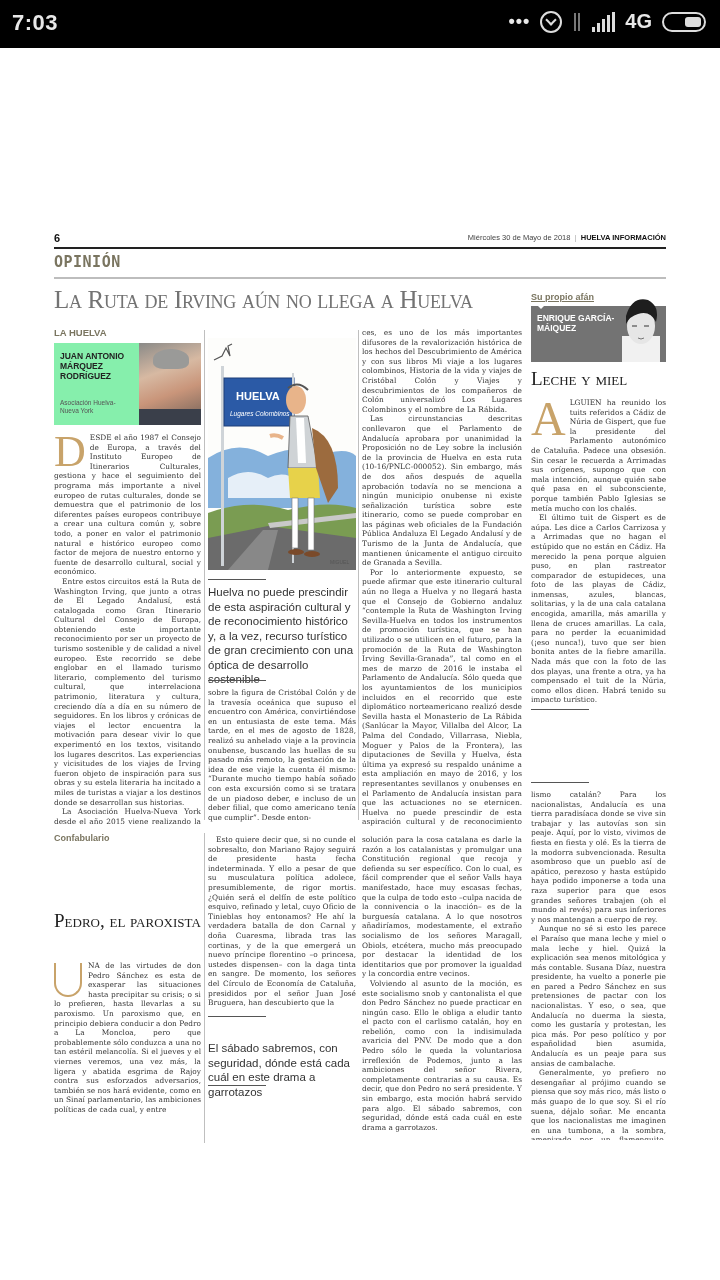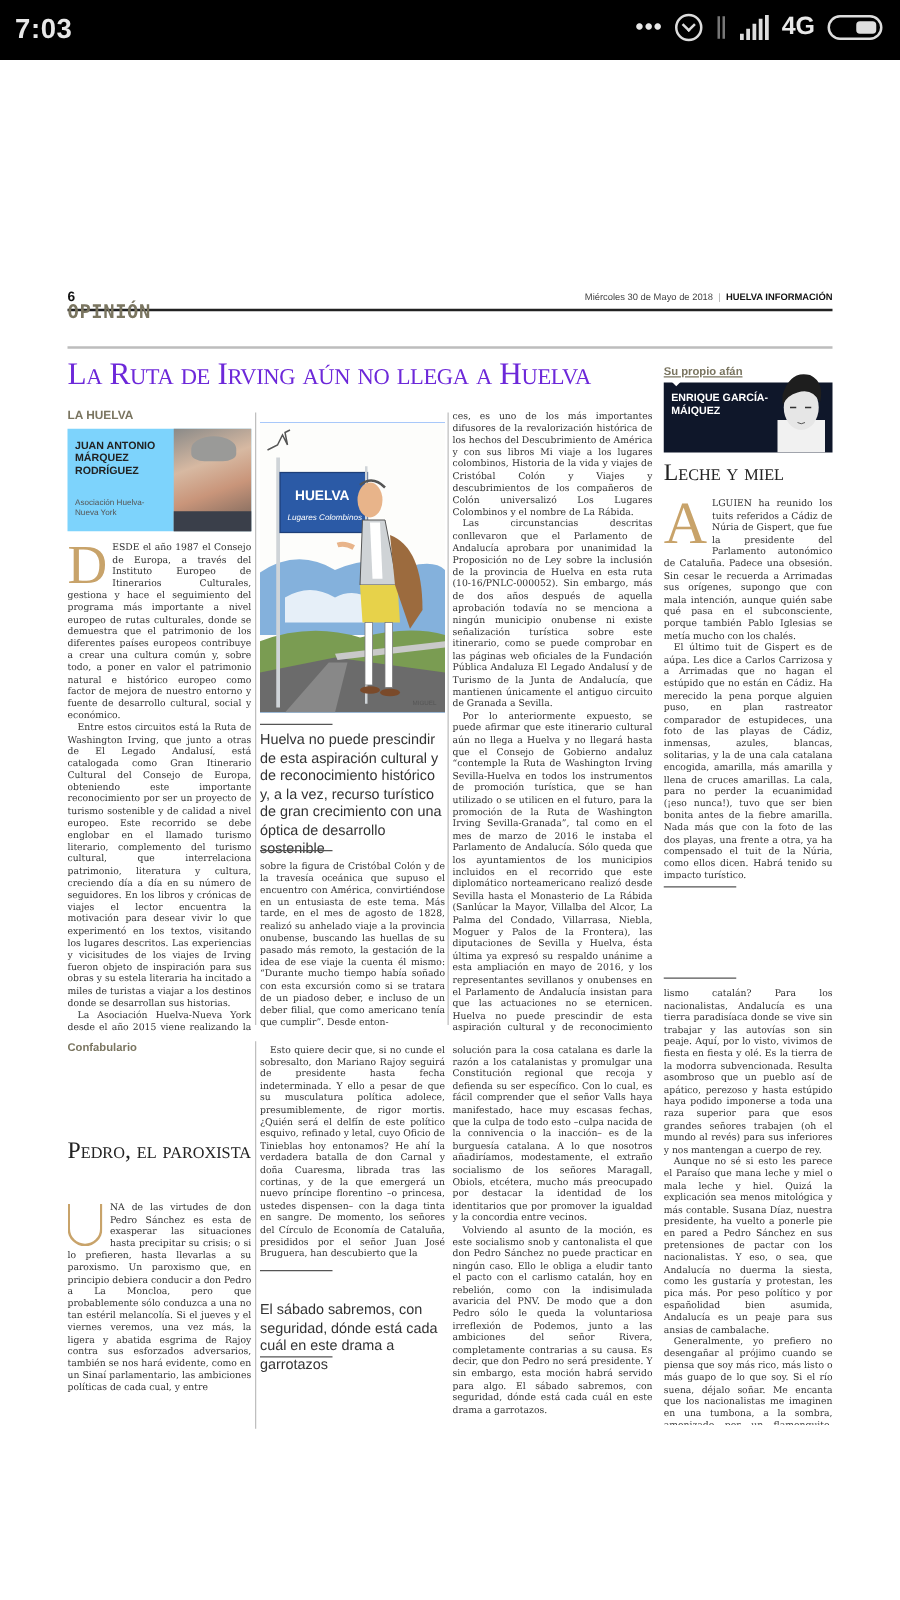--- a/index.html
+++ b/index.html
@@ -20,48 +20,48 @@
   .sb-battery { width: 44px; height: 20px; border: 2px solid #ddd; border-radius: 10px; position: relative; }
   .sb-battery:after { content: ""; position: absolute; right: 3px; top: 3px; width: 16px; height: 10px; background: #ddd; border-radius: 3px; }
 
   .page { position: absolute; left: 0; top: 48px; width: 720px; height: 1232px; background: #fff; }
 
   .pg-header { position: absolute; left: 54px; top: 184px; width: 612px; height: 14px; font-family: "Liberation Sans", sans-serif; }
   .pg-num { position: absolute; left: 0; top: 0; font-size: 11px; font-weight: bold; color: #111; }
   .pg-date { position: absolute; right: 0; top: 1px; font-size: 7.5px; color: #444; }
   .pg-date b { color: #111; font-weight: bold; }
   .rule-thick { position: absolute; left: 54px; top: 199px; width: 612px; height: 2px; background: #222; }
-  .section-title { position: absolute; left: 54px; top: 192px; font-family: "DejaVu Sans Mono", monospace; font-size: 15px; font-weight: bold; color: #7a7560; letter-spacing: 0.5px; }
+  .section-title { position: absolute; left: 54px; top: 205px; font-family: "DejaVu Sans Mono", monospace; font-size: 15px; font-weight: bold; color: #7a7560; letter-spacing: 0.5px; }
   .rule-grey { position: absolute; left: 54px; top: 229px; width: 612px; height: 2px; background: #bdbdbd; }
 
-  .main-headline { position: absolute; left: 54px; top: 238px; font-family: "Liberation Serif", serif; font-size: 25px; color: #6d28d9; letter-spacing: -0.3px; font-variant: small-caps; }
+  .main-headline { position: absolute; left: 54px; top: 238px; font-family: "Liberation Serif", serif; font-size: 25px; color: #737373; letter-spacing: -0.3px; font-variant: small-caps; }
 
   .kicker { position: absolute; font-family: "Liberation Sans", sans-serif; font-size: 9.5px; font-weight: bold; color: #7a7560; }
 
-  .author-box { position: absolute; left: 54px; top: 295px; width: 147px; height: 82px; background: #7dd3fc; }
+  .author-box { position: absolute; left: 54px; top: 295px; width: 147px; height: 82px; background: #86efac; }
   .author-box .name { position: absolute; left: 6px; top: 8px; font-family: "Liberation Sans", sans-serif; font-weight: bold; font-size: 8.5px; line-height: 10px; color: #222; }
   .author-box .affil { position: absolute; left: 6px; top: 56px; font-family: "Liberation Sans", sans-serif; font-size: 6.5px; line-height: 8px; color: #555; }
   .author-box .photo { position: absolute; right: 0; top: 0; width: 62px; height: 82px; background: linear-gradient(160deg, #8a8a88 0%, #d7b9a2 35%, #c9957a 60%, #6b5e56 100%); }
   .author-box .photo:before { content: ""; position: absolute; left: 14px; top: 6px; width: 36px; height: 20px; border-radius: 50% 50% 30% 30%; background: #9a9a98; }
   .author-box .photo:after { content: ""; position: absolute; left: 0; bottom: 0; width: 62px; height: 16px; background: #3a3f4a; }
 
   .col-rule { position: absolute; width: 1px; background: #bfbfbf; }
 
   .text { position: absolute; font-family: "DejaVu Serif", serif; font-size: 7.4px; line-height: 9.6px; color: #333; text-align: justify; hyphens: auto; }
   .text p { text-indent: 8px; }
   .text p.noind { text-indent: 0; }
   .dropcap { float: left; font-family: "Liberation Serif", serif; font-size: 44px; line-height: 36px; color: #c8a36a; margin: 1px 4px -2px 0; font-weight: normal; }
   .dropcap-u { border: 2px solid #c8a36a; border-top: none; border-radius: 0 0 14px 14px; width: 28px; height: 34px; color: transparent; font-size: 1px; float: left; margin: 2px 6px 0 0; }
 
   .illus { position: absolute; left: 208px; top: 290px; width: 148px; height: 232px; background: #3b82f6; overflow: hidden; }
 
   .pull-rule { position: absolute; width: 58px; height: 1px; background: #555; }
   .pullquote { position: absolute; font-family: "Liberation Sans", sans-serif; font-size: 11.5px; line-height: 14.5px; color: #333; }
 
-  .blue-box { position: absolute; background: #0f172a; height: 56px; }
+  .blue-box { position: absolute; background: #737373; height: 56px; }
   .blue-box .name { position: absolute; left: 6px; font-family: "Liberation Sans", sans-serif; font-weight: bold; font-size: 8.5px; line-height: 10px; color: #fff; }
   .blue-box .photo { position: absolute; right: 4px; bottom: 0; }
   .blue-box .notch { position: absolute; left: 6px; top: -1px; width: 0; height: 0; border-left: 4px solid transparent; border-right: 4px solid transparent; border-top: 4px solid #fff; }
 
   .col-headline { position: absolute; font-family: "Liberation Serif", serif; color: #222; font-variant: small-caps; }
 </style>
 </head>
 <body>
 
 <div class="statusbar">

